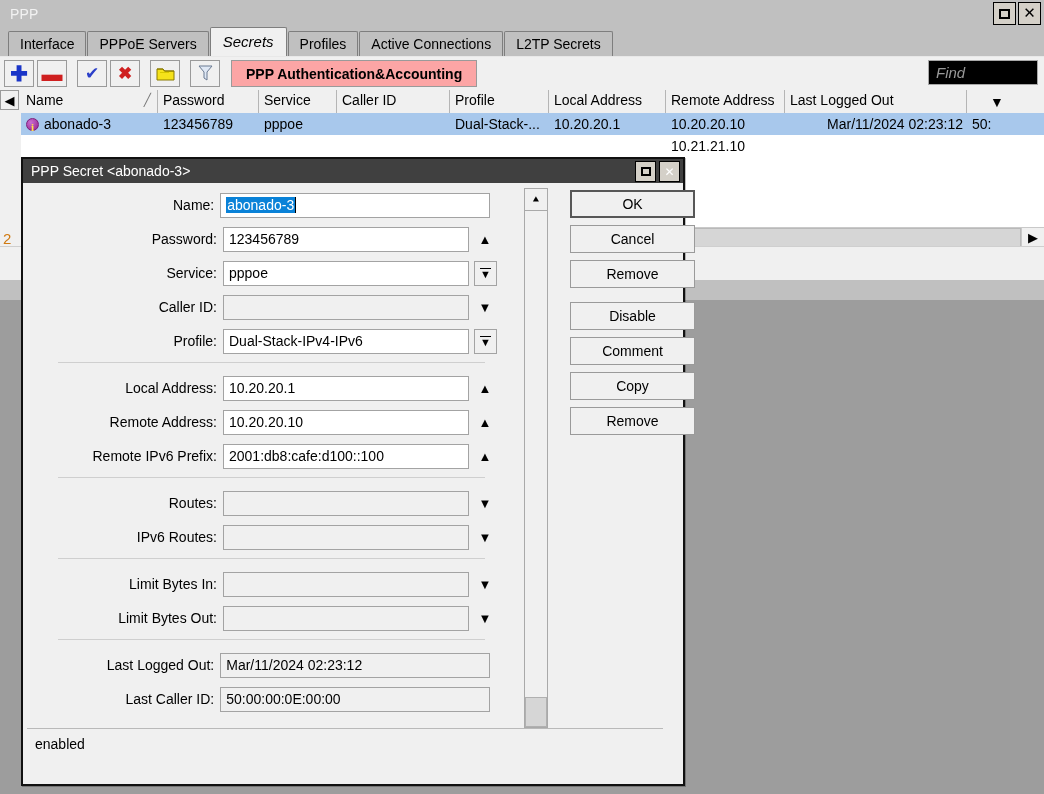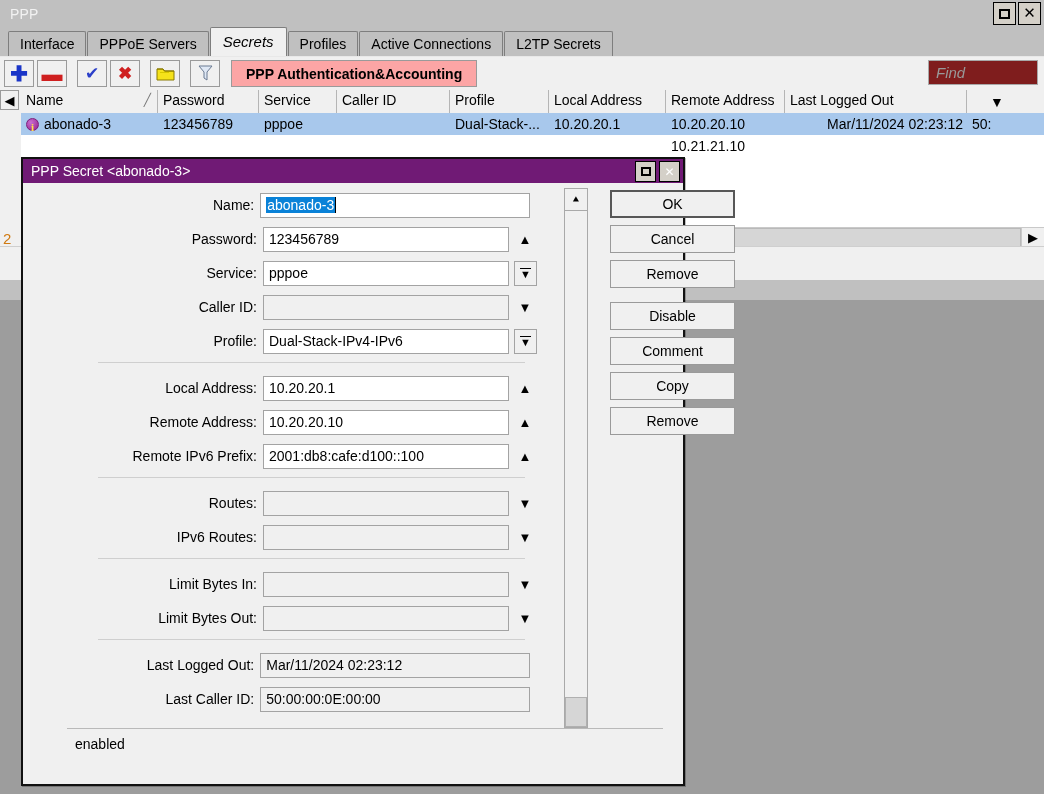--- a/index.html
+++ b/index.html
@@ -63,21 +63,21 @@
     box-sizing:border-box;
   }
   .tbtn.gap{margin-left:7px;}
   .authbtn{
     height:27px;border:1px solid #9a9a9a;background:#fca5a5;
     padding:0 14px;margin-left:8px;display:flex;align-items:center;
     font-size:14px;box-sizing:border-box;font-weight:bold;
   }
   .findbox{
     position:absolute;right:6px;top:3px;width:110px;height:25px;
-    border:1px solid #a8a8a8;background:#7f1d1d;box-sizing:border-box;
+    border:1px solid #a8a8a8;background:#000000;box-sizing:border-box;
     display:flex;align-items:center;padding-left:7px;
   }
   .findbox span{color:#999;font-style:italic;font-size:15px;}
 
   
   .tablewrap{position:relative;background:#fff;height:190px;}
   .gutter{
     position:absolute;left:0;top:0;width:21px;height:190px;background:#f0f0f0;
     border-right:1px solid #b5b5b5;
   }
@@ -133,30 +133,30 @@
   .botstrip{position:absolute;left:0;right:0;bottom:0;height:33px;background:#f0f0f0;
     border-top:1px solid #cfcfcf;}
 
   
   #secret-dialog{
     position:absolute;left:21px;top:157px;width:664px;height:629px;
     background:#f0f0f0;border:2px solid #111;box-sizing:border-box;
     box-shadow:1px 1px 0 rgba(0,0,0,.25);
   }
   .dlg-title{
-    height:24px;background:#701a75;display:flex;align-items:center;
+    height:24px;background:#404040;display:flex;align-items:center;
     color:#fff;font-size:14px;padding-left:8px;position:relative;
   }
   .dlg-btns{position:absolute;right:3px;top:2px;display:flex;gap:3px;}
   .dlg-btn{
     width:19px;height:19px;border:1px solid #000;background:#d4d0c8;
     display:flex;align-items:center;justify-content:center;font-size:12px;
   }
   .dlg-btn .sq{width:10px;height:9px;border:2px solid #000;box-sizing:border-box;background:#d4d0c8;}
-  .dlg-body{position:relative;height:579px;margin-left:40px;}
+  .dlg-body{position:relative;height:579px;}
 
   .form{position:absolute;left:0;top:0;width:497px;padding-top:9px;}
   .frow{display:flex;align-items:center;height:26px;margin-bottom:8px;}
   .flabel{
     width:200px;text-align:right;padding-right:6px;font-size:14px;
     box-sizing:border-box;
   }
   .finput{
     height:25px;border:1px solid #a3a3a3;background:#fff;box-sizing:border-box;
     display:flex;align-items:center;padding-left:5px;font-size:14px;width:246px;

